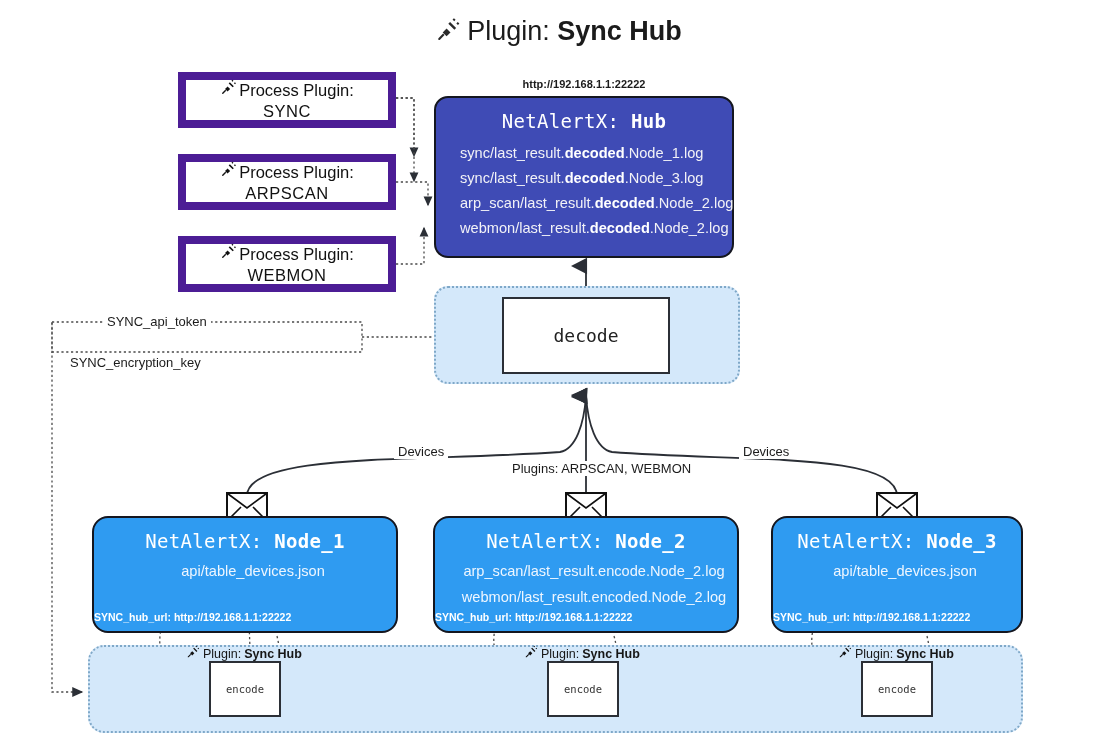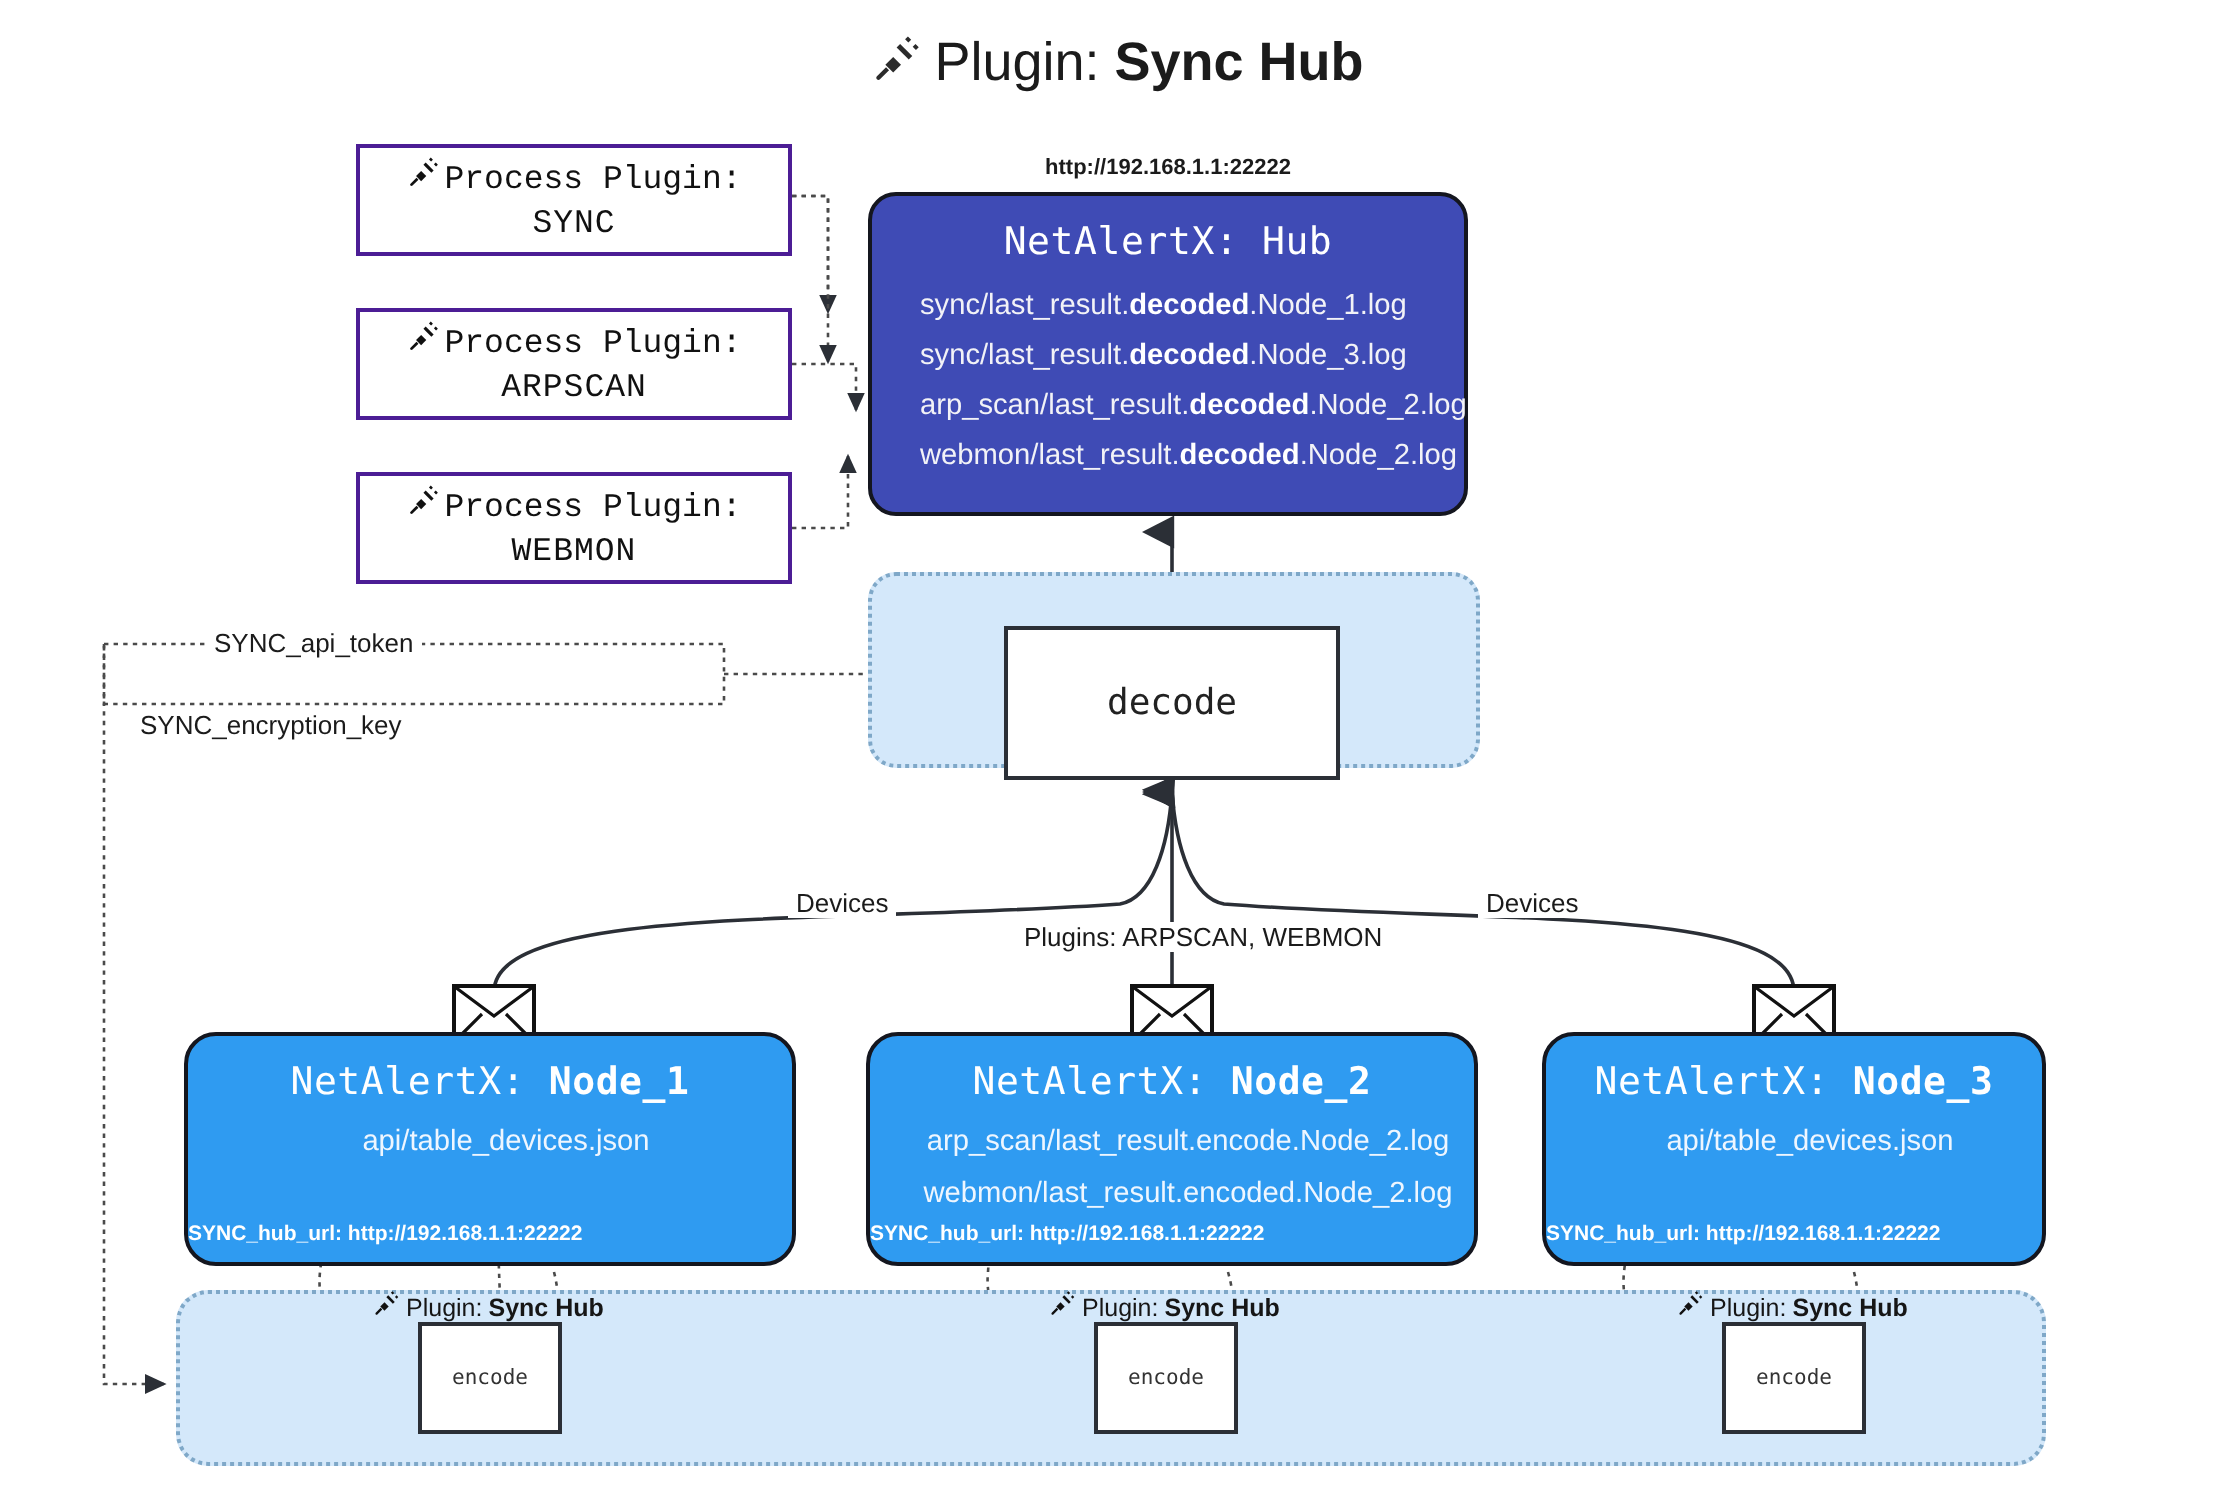--- a/index.html
+++ b/index.html
@@ -17,41 +17,41 @@
     position:absolute;left:0;top:16px;width:1117px;text-align:center;
     font-size:27px;color:#1b1b1b;white-space:nowrap;
   }
   .title .plug{display:inline-block;vertical-align:-3px;margin-right:6px;}
   .title .lbl{font-weight:400;}
   .title .val{font-weight:700;}
 
   
   .proc{
     position:absolute;width:218px;height:56px;
-    background:#ffffff;border:2px solid #4c1d95;
+    background:#ffffff;border:8px solid #4c1d95;
     box-sizing:border-box;
     display:flex;flex-direction:column;align-items:center;justify-content:center;
-    font-family:Liberation Mono, monospace;
+    font-family:Liberation Sans, sans-serif;
     font-size:16.5px;color:#111;line-height:1.22;text-align:right;
   }
   .proc .l1{display:flex;align-items:center;gap:2px;}
   .proc .l2{letter-spacing:.5px;}
 
   
   .hub{
     position:absolute;left:434px;top:96px;width:300px;height:162px;
     background:#3f4bb5;border:2.5px solid #14161f;border-radius:14px;
     box-sizing:border-box;color:#ffffff;
   }
   .hub .hubttl{
     text-align:center;margin-top:12px;
     font-family:"DejaVu Sans Mono","Liberation Mono",monospace;
     font-size:19px;letter-spacing:.3px;
   }
-  .hub .hubttl b{font-weight:400;}
+  .hub .hubttl b{font-weight:700;}
   .hub .rows{margin-top:9px;}
   .hub .r{
     font-size:14.6px;line-height:25px;color:#f2f2f7;white-space:nowrap;
     padding-left:24px;
   }
   .hub .r b{font-weight:700;color:#ffffff;}
   .huburl{
     position:absolute;left:434px;top:78px;width:300px;text-align:center;
     font-size:11px;color:#1b1b1b;font-weight:600;
   }
@@ -60,21 +60,21 @@
   .decbox{
     position:absolute;left:434px;top:286px;width:306px;height:98px;
     background:#d4e8fa;border:2px dotted #7fa8c8;border-radius:14px;
     box-sizing:border-box;
   }
   .decode{
     position:absolute;left:502px;top:297px;width:168px;height:77px;
     background:#ffffff;border:2.5px solid #2b2f36;box-sizing:border-box;
     display:flex;align-items:center;justify-content:center;
     font-family:"DejaVu Sans Mono","Liberation Mono",monospace;
-    font-size:18px;color:#222;margin-top:16px;
+    font-size:18px;color:#222;
   }
 
   
   .elabel{
     position:absolute;font-size:13px;color:#1b1b1b;white-space:nowrap;
     background:#ffffff;padding:0 4px;
   }
 
   
   .node{

